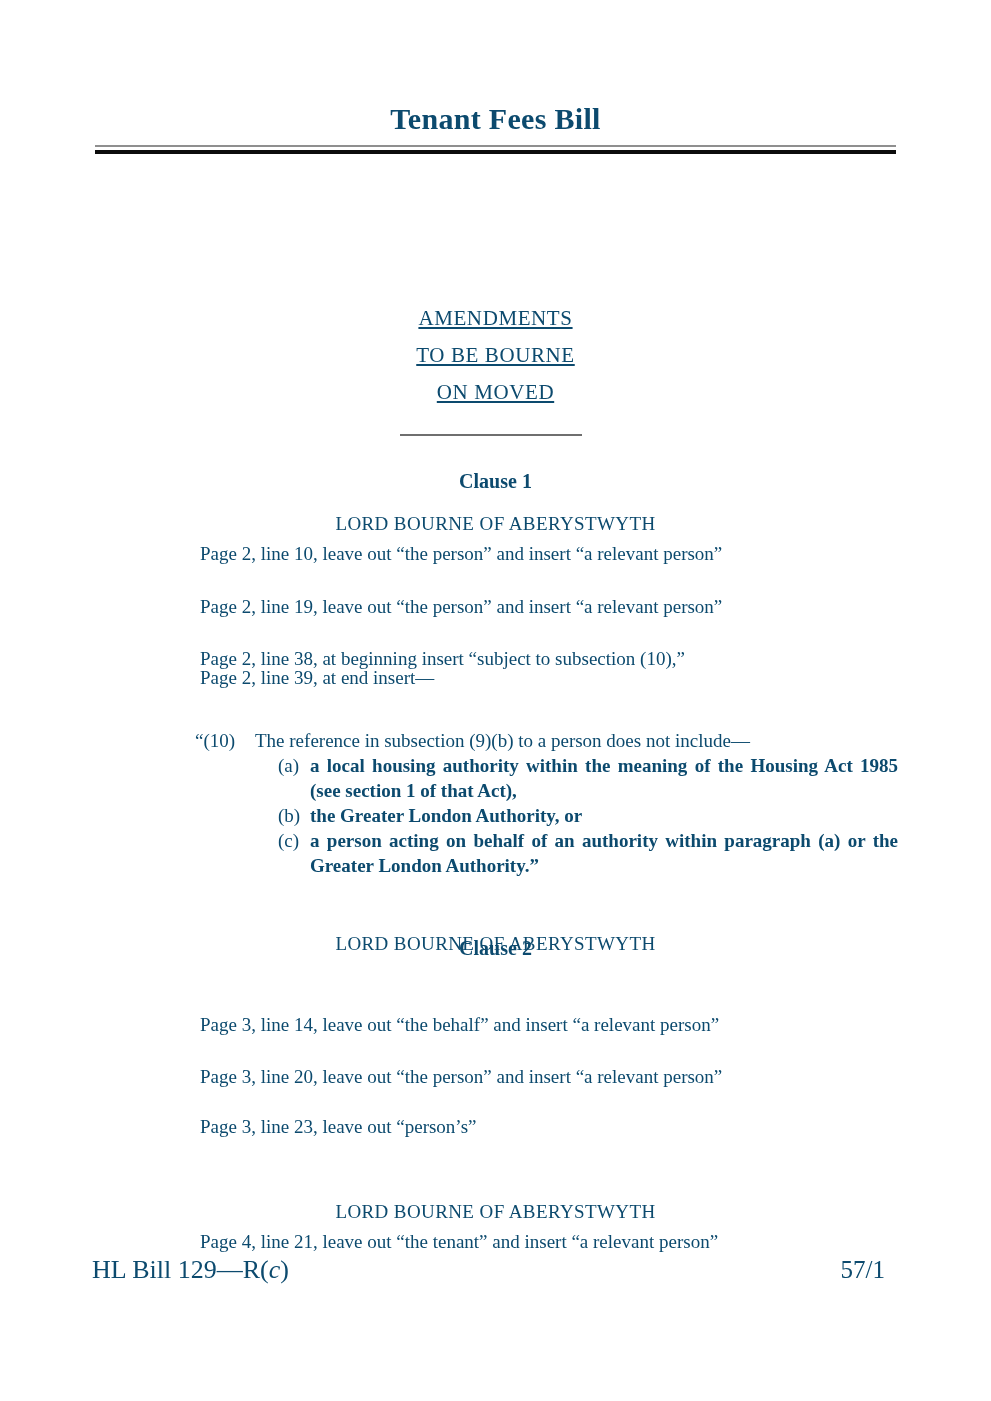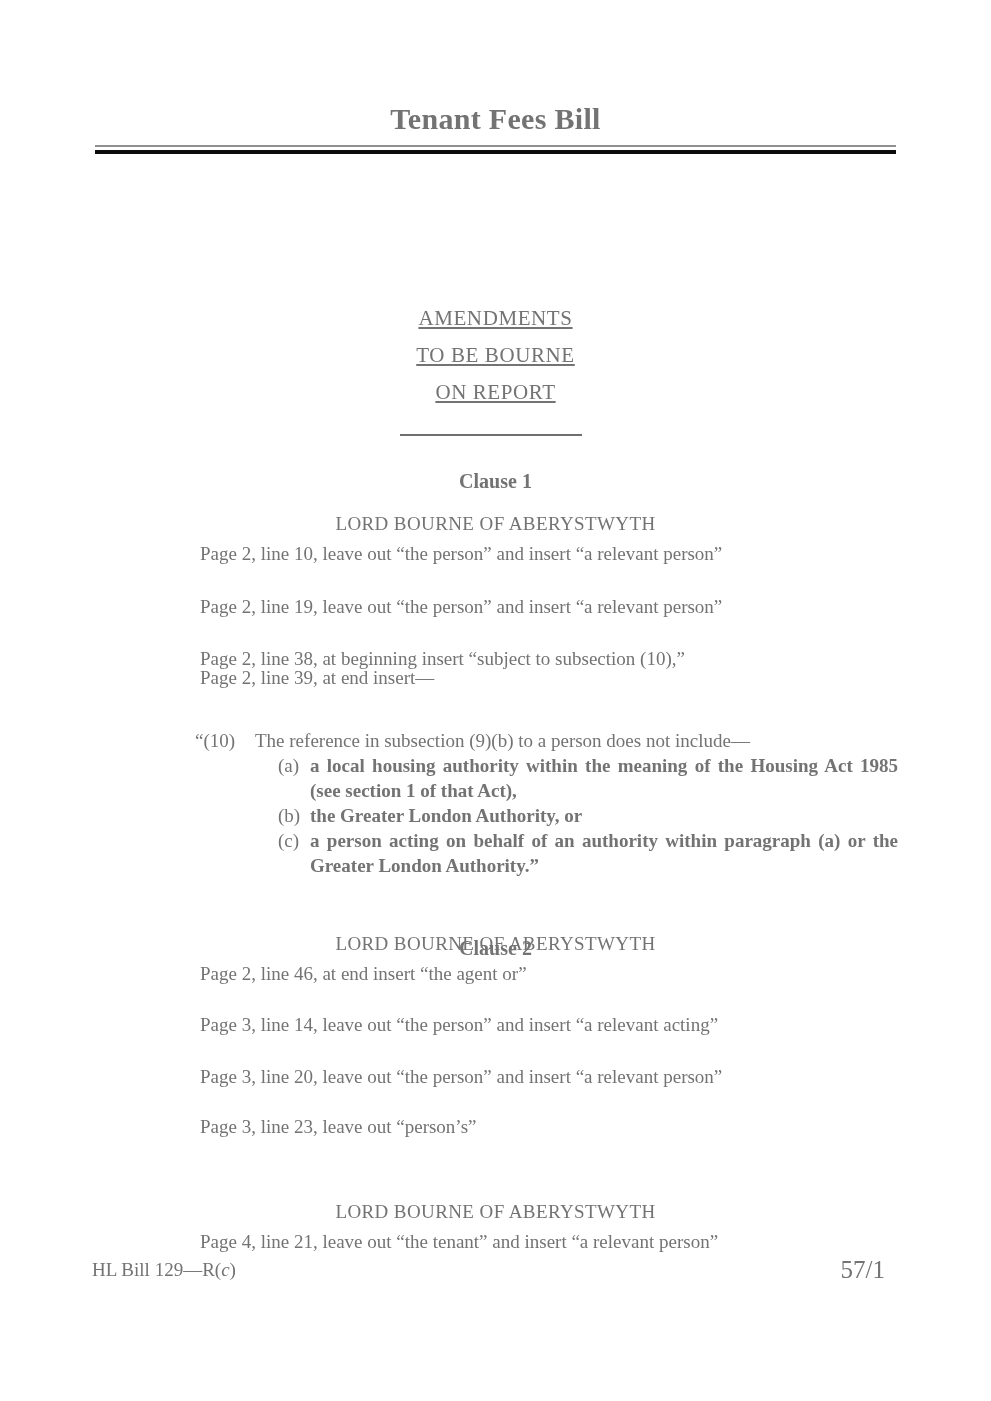--- a/index.html
+++ b/index.html
@@ -3,21 +3,21 @@
 <meta charset="utf-8">
 <style>
   html, body { margin: 0; padding: 0; background: #ffffff; }
   .page {
     position: relative;
     width: 991px;
     height: 1401px;
     margin: 0 auto;
     background: #ffffff;
     font-family: "Liberation Serif", "DejaVu Serif", serif;
-    color: #737373;
+    color: #0c4a6e;
     overflow: hidden;
   }
   .abs { position: absolute; }
   .center { left: 0; right: 0; text-align: center; }
 
   .title {
     top: 100px;
     font-size: 30px;
     font-weight: bold;
     letter-spacing: 0.3px;
@@ -59,37 +59,37 @@
     font-size: 19px;
     line-height: 25px;
   }
   .subsec-row { display: flex; margin-left: 195px; }
   .subsec-num { flex: none; width: 60px; }
   .subsec-intro { flex: 1; }
   .sub-item { display: flex; margin-left: 278px; }
   .sub-item-label { flex: none; width: 32px; }
   .sub-item-text { flex: 1; text-align: justify; font-weight: bold; }
 
-  .footer-left  { top: 1258px; left: 92px;  font-size: 19px; line-height: 24px; }
+  .footer-left  { top: 1258px; left: 92px;  font-size: 26px; line-height: 24px; }
   .footer-right { top: 1258px; right: 106px; font-size: 25px; line-height: 24px; }
   .italic { font-style: italic; }
 </style>
 </head>
 <body>
 
 <div class="page">
 
   <h1 class="abs center title">Tenant Fees Bill</h1>
   <div class="abs rule-thin"></div>
   <div class="abs rule-thick"></div>
 
   <div class="abs center heading-block">
     <div>AMENDMENTS</div>
     <div>TO BE BOURNE</div>
-    <div>ON REPORT</div>
+    <div>ON MOVED</div>
   </div>
 
   <div class="abs short-rule"></div>
 
   <div class="abs center clause" style="top:469px">Clause 1</div>
   <div class="abs center mover" style="top:512px">LORD BOURNE OF ABERYSTWYTH</div>
   <div class="abs amend" style="top:542px">Page 2, line 10, leave out “the person” and insert “a relevant person”</div>
   <div class="abs amend" style="top:595px">Page 2, line 19, leave out “the person” and insert “a relevant person”</div>
   <div class="abs amend" style="top:647px">Page 2, line 38, at beginning insert “subject to subsection (10),”</div>
   <div class="abs amend" style="top:666px">Page 2, line 39, at end insert—</div>
@@ -108,22 +108,21 @@
       <div class="sub-item-text">the Greater London Authority, or</div>
     </div>
     <div class="sub-item">
       <div class="sub-item-label">(c)</div>
       <div class="sub-item-text">a person acting on behalf of an authority within paragraph (a) or the Greater London Authority.”</div>
     </div>
   </div>
 
   <div class="abs center clause" style="top:936px">Clause 2</div>
   <div class="abs center mover" style="top:932px">LORD BOURNE OF ABERYSTWYTH</div>
-  <div class="abs amend" style="top:962px">Page 2, line 46, at end insert “the agent or”</div>
-  <div class="abs amend" style="top:1013px">Page 3, line 14, leave out “the person” and insert “a relevant acting”</div>
+  <div class="abs amend" style="top:1013px">Page 3, line 14, leave out “the behalf” and insert “a relevant person”</div>
   <div class="abs amend" style="top:1065px">Page 3, line 20, leave out “the person” and insert “a relevant person”</div>
   <div class="abs amend" style="top:1115px">Page 3, line 23, leave out “person’s”</div>
 
   <div class="abs center mover" style="top:1200px">LORD BOURNE OF ABERYSTWYTH</div>
   <div class="abs amend" style="top:1230px">Page 4, line 21, leave out “the tenant” and insert “a relevant person”</div>
 
   <div class="abs footer-left">
     <span>HL Bill 129—R(</span><span class="italic">c</span><span>)</span>
   </div>
   <div class="abs footer-right">57/1</div>

